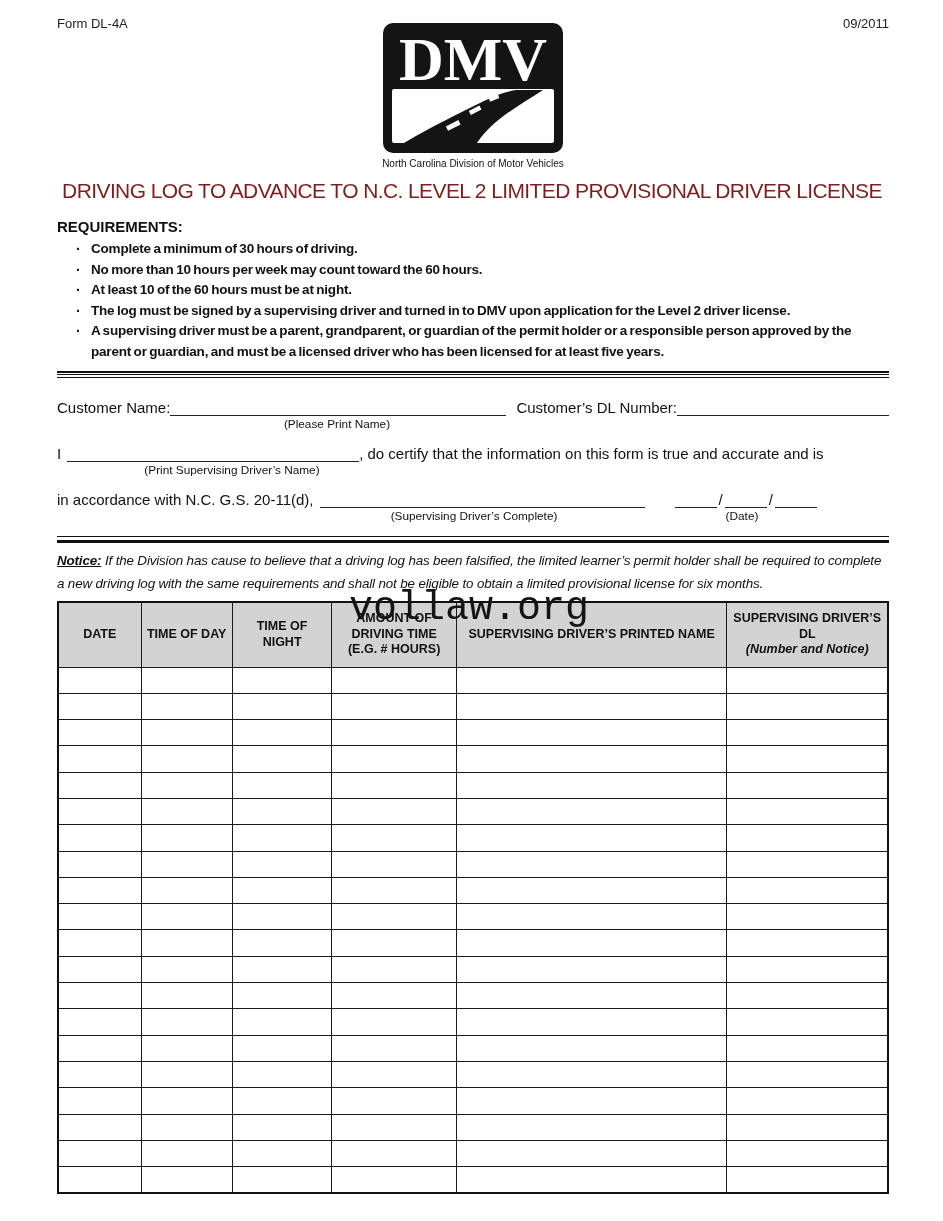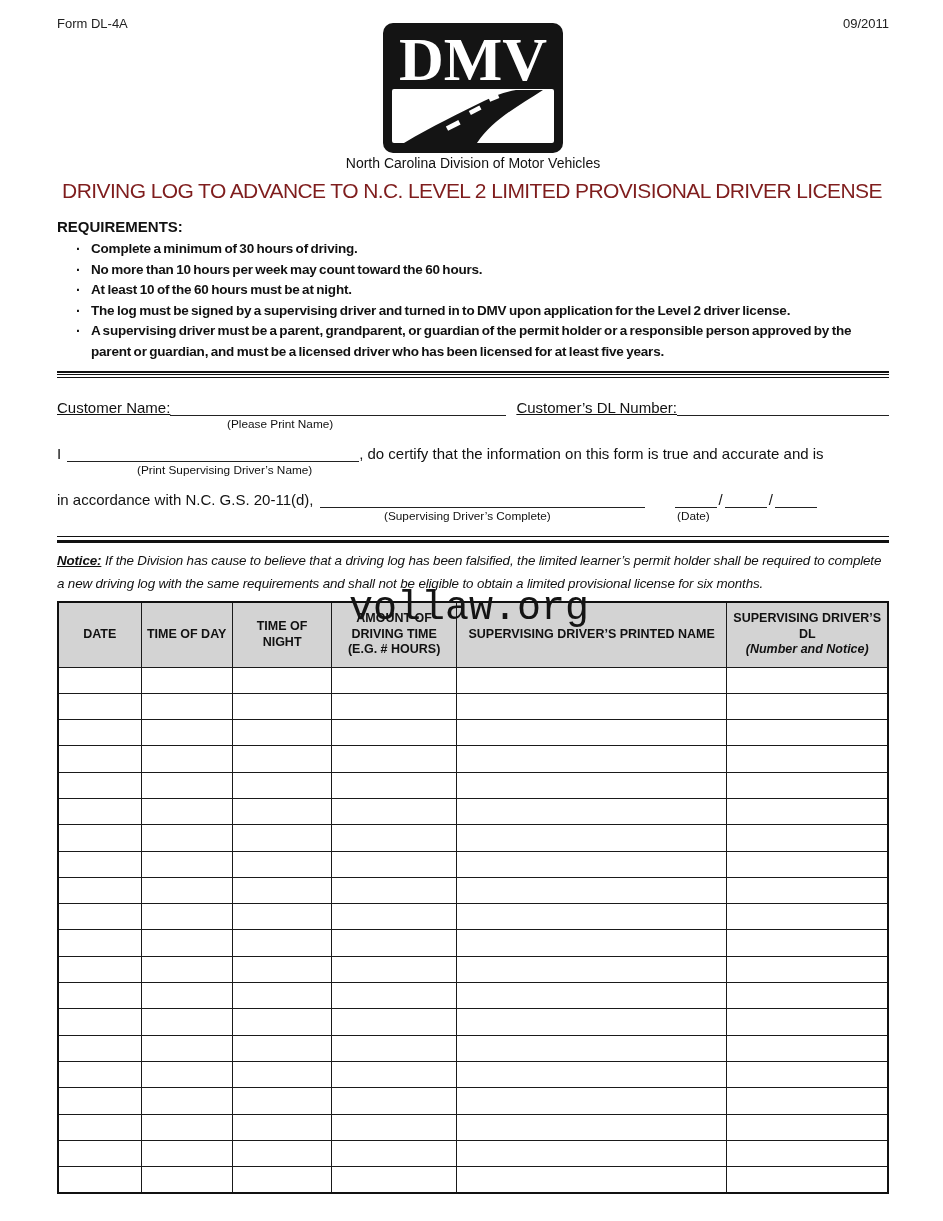--- a/index.html
+++ b/index.html
@@ -2,50 +2,50 @@
 <html><head>
 <meta charset="utf-8">
 <style>
   html,body{margin:0;padding:0;background:#ffffff;}
   body{width:943px;height:1221px;font-family:"Liberation Sans",sans-serif;color:#1a1a1a;}
   .page{position:relative;width:943px;height:1207px;box-sizing:border-box;padding:16px 54px 0 57px;overflow:hidden;}
 
   .top-row{display:flex;justify-content:space-between;font-size:13px;color:#222;height:16px;}
 
   .logo-block{text-align:center;margin-top:-10px;line-height:0;}
-  .logo-caption{font-size:14px;line-height:13px;margin-top:3px;color:#111;}
+  .logo-caption{font-size:10px;line-height:13px;margin-top:3px;color:#111;}
 
   .page-title{margin-top:9px;text-align:center;font-size:21px;font-weight:normal;letter-spacing:-0.6px;white-space:nowrap;margin-left:-12px;margin-right:-10px;color:#7f1d1d;}
 
   .req-heading{margin-top:15px;font-size:15px;font-weight:bold;color:#111;}
   .req-list{margin-top:4px;}
   .req-item{display:flex;padding-left:19px;font-weight:bold;font-size:13.5px;letter-spacing:-0.2px;word-spacing:-1px;line-height:20.5px;color:#111;}
   .req-item .bullet{width:15px;flex-shrink:0;font-size:14px;}
   .req-item .req-text{flex:1;}
 
   .sep-triple{margin-top:9px;height:7px;background:linear-gradient(to bottom,#111 0 1.6px,#fff 1.6px 2.9px,#111 2.9px 4.4px,#fff 4.4px 5.5px,#111 5.5px 7px);}
   .sep-double{margin-top:13px;height:6.5px;box-sizing:border-box;border-top:1.6px solid #111;border-bottom:3px solid #111;}
 
   .field-row{display:flex;align-items:flex-end;font-size:15px;color:#111;}
-  .row-customer{margin-top:21px;text-decoration:underline;}
+  .row-customer{margin-top:21px;}
   .row-certify{margin-top:14px;}
   .row-accordance{margin-top:14px;}
   .blank{border-bottom:1.6px solid #222;height:17px;box-sizing:border-box;}
   .blank-customer{width:336px;}
   .blank-dl{flex:1;}
   .blank-supervisor{width:292px;margin-left:6px;}
   .blank-signature{width:325px;margin-left:6px;}
   .blank-date{width:42px;}
   .lbl{flex-shrink:0;white-space:nowrap;}
   .lbl-dl{margin-left:10px;}
   .date-group{display:flex;align-items:flex-end;margin-left:30px;font-size:15px;}
   .date-slash{padding:0 2px;}
 
   .caption-row{position:relative;height:15px;font-size:11.8px;color:#111;}
-  .cap{position:absolute;white-space:nowrap;}
+  .cap{position:absolute;text-align:center;white-space:nowrap;}
   .cap-print-name{left:170px;width:220px;top:1px;}
   .cap-supervisor-name{left:80px;width:190px;top:1px;}
   .cap-signature{left:327px;width:180px;top:1px;}
   .cap-date{left:620px;width:130px;top:1px;}
 
   .notice{margin-top:6px;font-style:italic;font-size:13.4px;letter-spacing:-0.15px;line-height:23px;color:#111;}
   .notice-label{font-weight:bold;text-decoration:underline;}
 
   table.log-table{margin-top:6px;width:832px;border-collapse:collapse;border:2.5px solid #111;table-layout:fixed;}
   .log-table th,.log-table td{border:1.5px solid #1a1a1a;}

